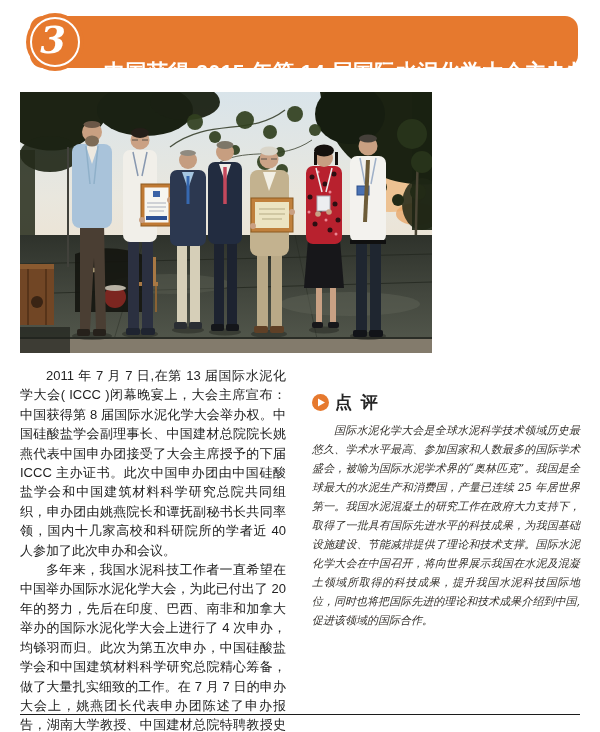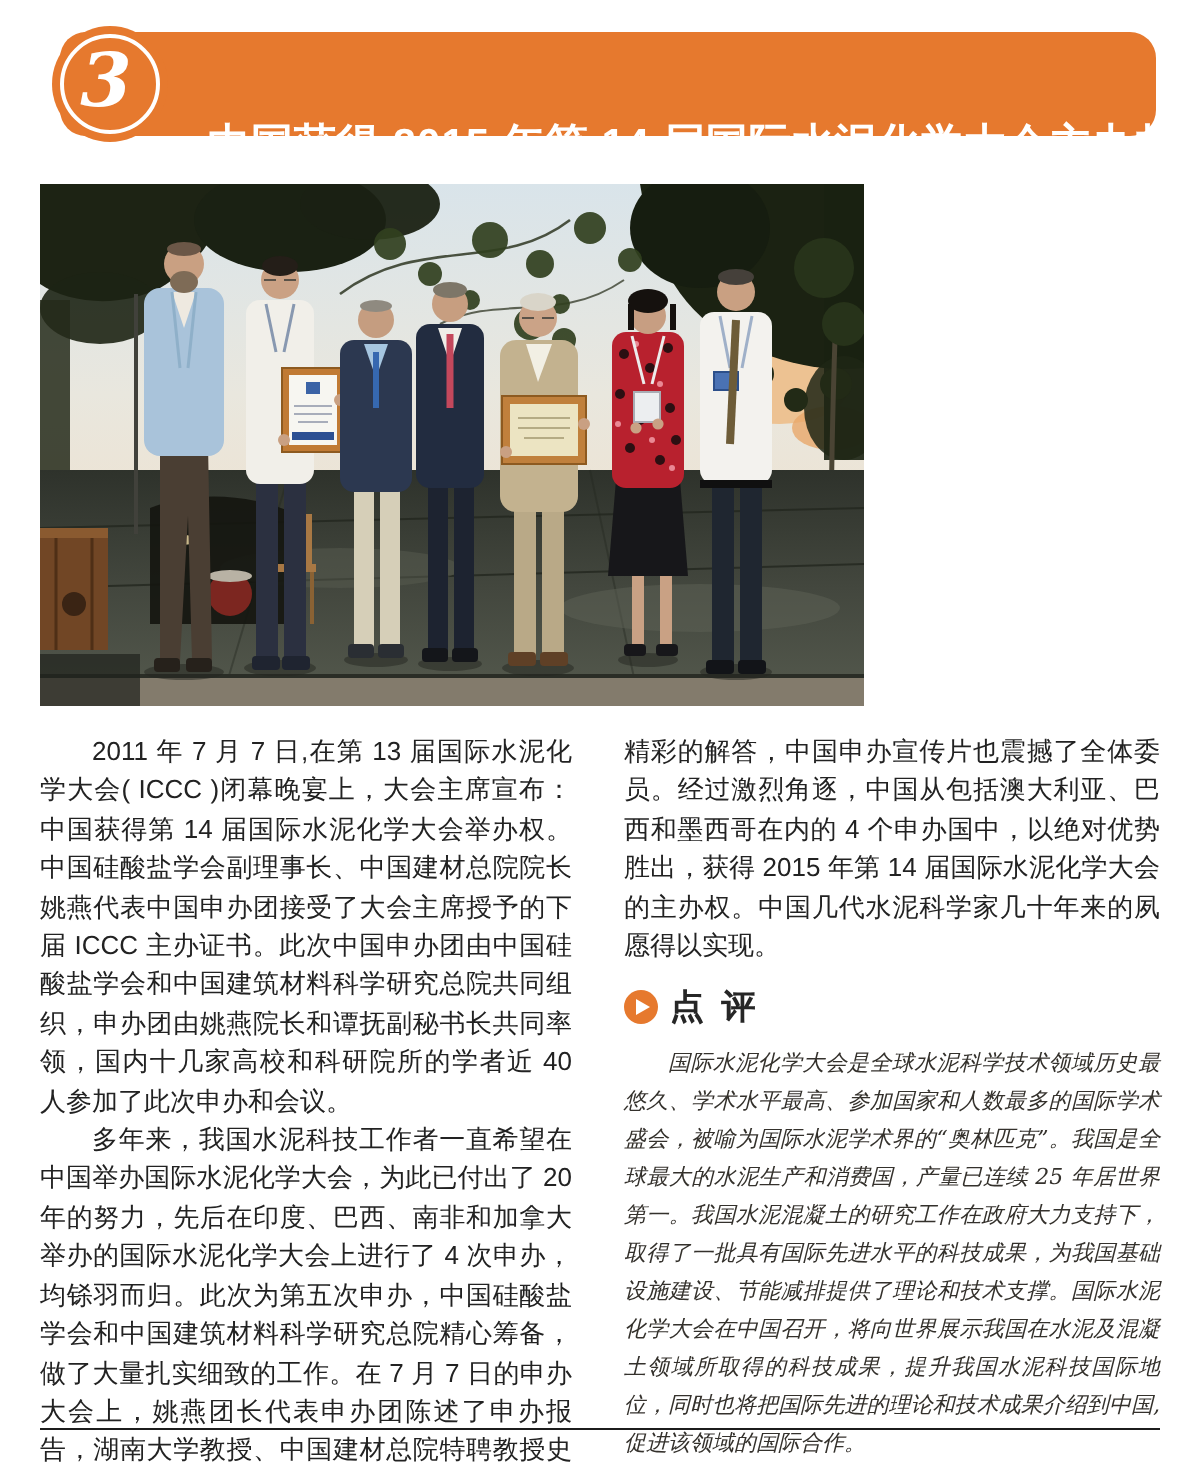--- a/index.html
+++ b/index.html
@@ -22,21 +22,21 @@
   .photo svg{display:block;}
 
   
   .columns{position:absolute;left:20px;top:366px;width:560px;display:flex;}
   .col-left{width:266px;}
   .col-right{width:268px;margin-left:26px;}
   p.body{margin:0;font-size:13px;line-height:19.4px;text-align:justify;color:#222;}
   p.indent{text-indent:2em;}
 
   
-  .comment-head{margin-top:10px;display:flex;align-items:center;}
+  .comment-head{margin-top:25px;display:flex;align-items:center;}
   .play-icon{width:17px;height:17px;margin-right:6px;flex:0 0 auto;}
   .comment-label{font-size:17px;font-weight:bold;color:#262626;letter-spacing:2px;}
   p.comment{margin:7px 0 0 0;font-family:"DejaVu Serif",serif;font-style:italic;
             font-size:11px;line-height:19px;text-align:justify;text-indent:2em;color:#34312c;}
 
   
   .footer-rule{position:absolute;left:20px;top:714px;width:560px;height:0;
                border:0;border-top:1.5px solid #1c1c1c;margin:0;}
 </style>
 </head>
@@ -270,25 +270,24 @@
         <rect x="337" y="94" width="12" height="9" fill="#4a72b4" stroke="#2c4f8a" stroke-width="1"></rect>
         <path d="M348,68 L345,130" stroke="#6d5c38" stroke-width="4"></path>
         <circle cx="348" cy="54" r="9.5" fill="#c9a082"></circle>
         <ellipse cx="348" cy="46.5" rx="9" ry="4" fill="#45403a"></ellipse>
       </g>
     </svg>
   </figure>
 
   <main class="columns">
     <section class="col-left">
-      <p class="body indent">2011 年 7 月 7 日,在第 13 届国际水泥化学大会( ICCC )闭幕晚宴上，大会主席宣布：中国获得第 14 届国际水泥化学大会举办权。中国硅酸盐学会副理事长、中国建材总院院长姚燕代表中国申办团接受了大会主席授予的下届 ICCC 主办证书。此次中国申办团由中国硅酸盐学会和中国建筑材料科学研究总院共同组织，申办团由姚燕院长和谭抚副秘书长共同率领，国内十几家高校和科研院所的学者近 40 人参加了此次申办和会议。</p>
+      <p class="body indent">2011 年 7 月 7 日,在第 13 届国际水泥化学大会( ICCC )闭幕晚宴上，大会主席宣布：中国获得第 8 届国际水泥化学大会举办权。中国硅酸盐学会副理事长、中国建材总院院长姚燕代表中国申办团接受了大会主席授予的下届 ICCC 主办证书。此次中国申办团由中国硅酸盐学会和中国建筑材料科学研究总院共同组织，申办团由姚燕院长和谭抚副秘书长共同率领，国内十几家高校和科研院所的学者近 40 人参加了此次申办和会议。</p>
       <p class="body indent">多年来，我国水泥科技工作者一直希望在中国举办国际水泥化学大会，为此已付出了 20 年的努力，先后在印度、巴西、南非和加拿大举办的国际水泥化学大会上进行了 4 次申办，均铩羽而归。此次为第五次申办，中国硅酸盐学会和中国建筑材料科学研究总院精心筹备，做了大量扎实细致的工作。在 7 月 7 日的申办大会上，姚燕团长代表申办团陈述了申办报告，湖南大学教授、中国建材总院特聘教授史才军博士阐述了我国水泥科研成就及会议组织方式，姚燕院长、史才军博士、香港科技大学教授和中国建材总院客座教授李宗津博士对选举委员会委员所提问题进行了</p>
     </section>
     <section class="col-right">
-      <p class="body">精彩的解答，中国申办宣传片也震撼了全体委员。经过激烈角逐，中国从包括澳大利亚、巴西和墨西哥在内的 4 个申办国中，以绝对优势胜出，获得 2015 年第 14 届国际水泥化学大会的主办权。中国几代水泥科学家几十年来的夙愿得以实现。</p>
       <div class="comment-head">
         <svg class="play-icon" viewBox="0 0 17 17">
           <circle cx="8.5" cy="8.5" r="8.5" fill="#E6792E"></circle>
           <polygon points="6,4.5 13,8.5 6,12.5" fill="#ffffff"></polygon>
         </svg>
         <span class="comment-label">点 评</span>
       </div>
       <p class="comment">国际水泥化学大会是全球水泥科学技术领域历史最悠久、学术水平最高、参加国家和人数最多的国际学术盛会，被喻为国际水泥学术界的“奥林匹克”。我国是全球最大的水泥生产和消费国，产量已连续 25 年居世界第一。我国水泥混凝土的研究工作在政府大力支持下，取得了一批具有国际先进水平的科技成果，为我国基础设施建设、节能减排提供了理论和技术支撑。国际水泥化学大会在中国召开，将向世界展示我国在水泥及混凝土领域所取得的科技成果，提升我国水泥科技国际地位，同时也将把国际先进的理论和技术成果介绍到中国,促进该领域的国际合作。</p>
     </section>
   </main>

